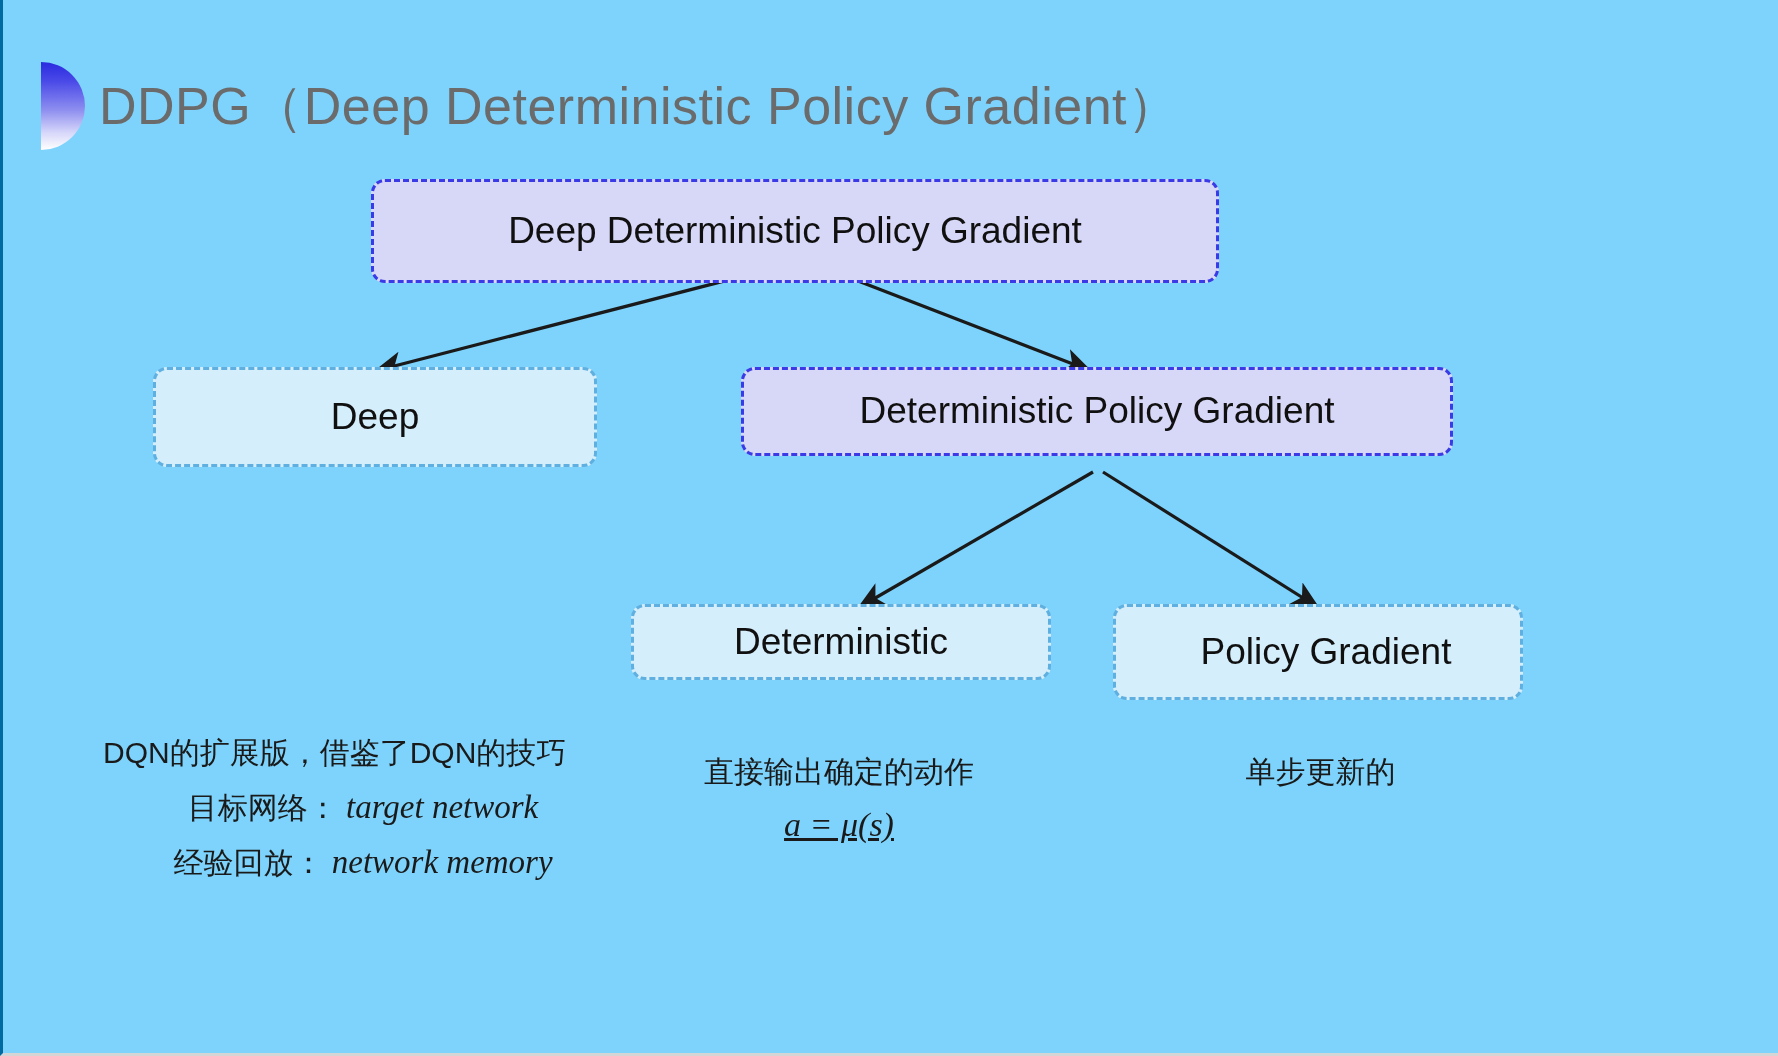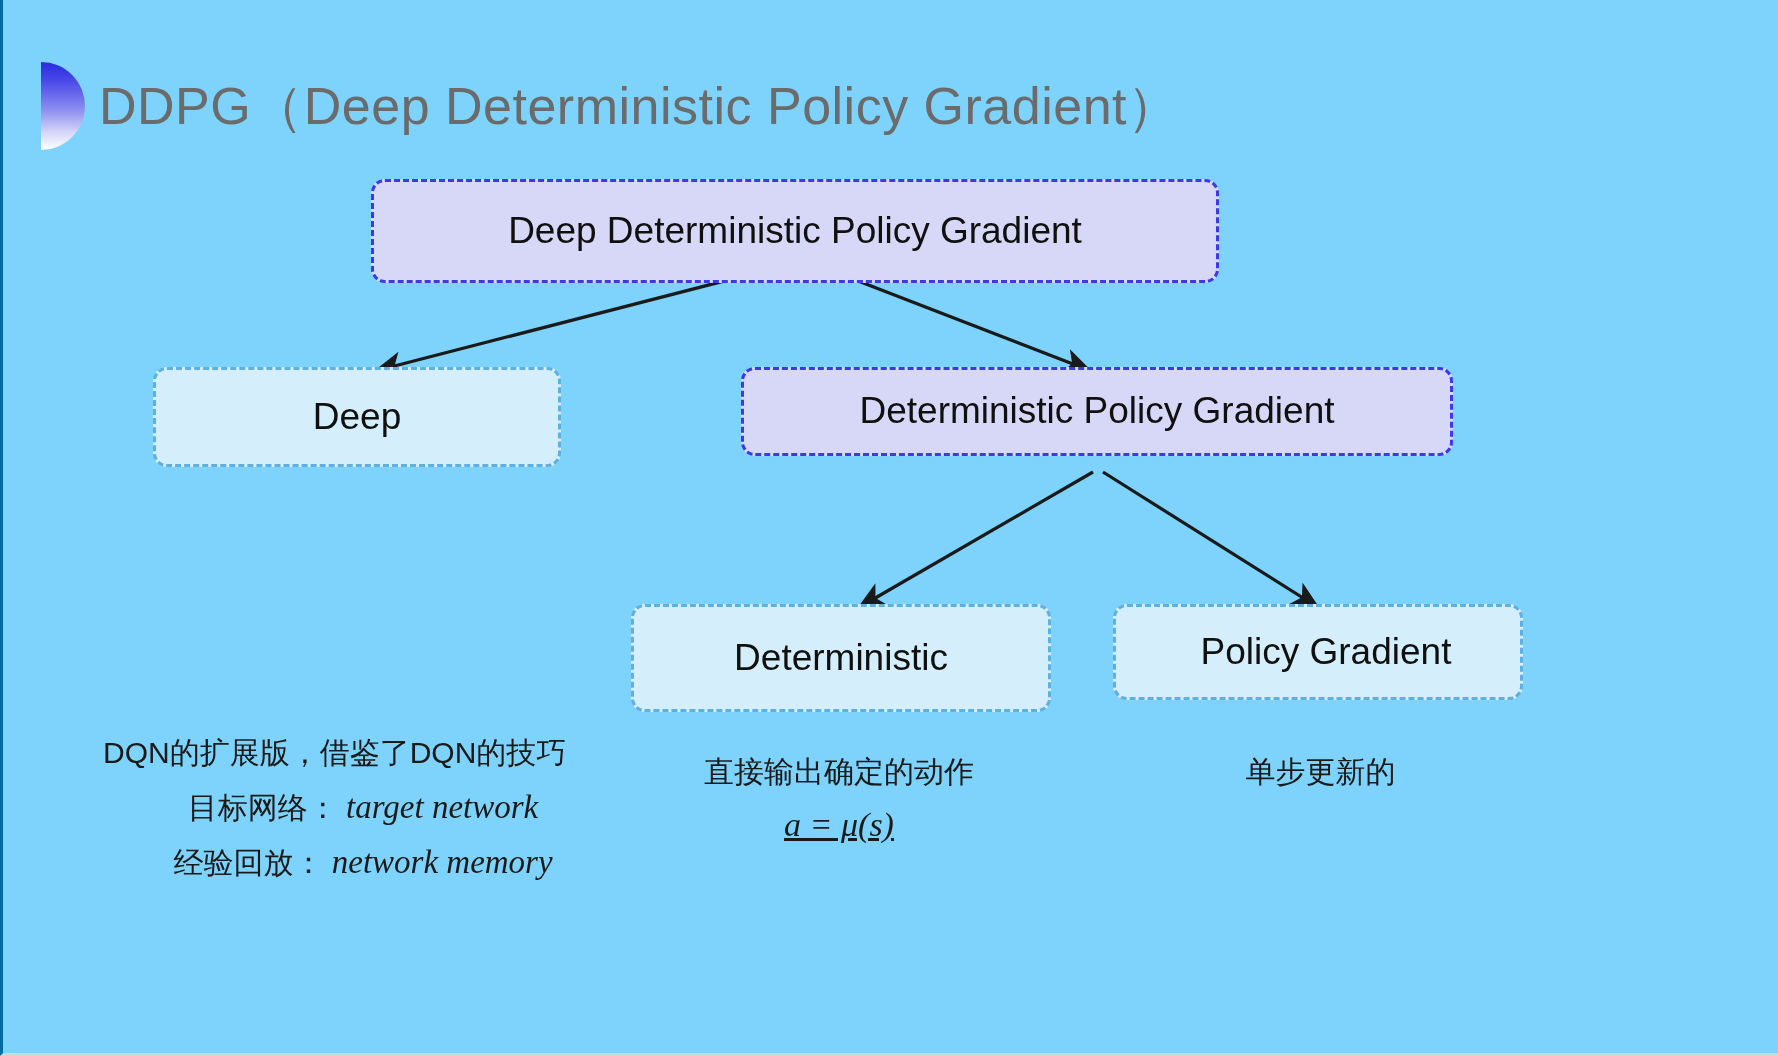--- a/index.html
+++ b/index.html
@@ -72,23 +72,23 @@
   .node.purple {
     background: #d7d7f7;
     border-color: #3a3ae6;
   }
   .node.cyan {
     background: #d5eefb;
     border-color: #5fb0e0;
   }
 
   #node-root   { left: 368px;  top: 155px; width: 848px;  height: 104px; margin-top: 24px; }
-  #node-deep   { left: 150px;  top: 367px; width: 408px;  height: 100px; text-align: center; }
+  #node-deep   { left: 150px;  top: 367px; width: 444px;  height: 100px; text-align: center; }
   #node-dpg    { left: 738px;  top: 367px; width: 712px;  height: 89px; }
-  #node-det    { left: 628px;  top: 604px; width: 420px;  height: 108px;  }
+  #node-det    { left: 628px;  top: 604px; width: 420px;  height: 76px;  }
   #node-pg     { left: 1110px; top: 604px; width: 410px;  height: 96px; padding-left: 16px;  }
 
   
   #arrow-layer {
     position: absolute;
     left: 0; top: 0;
     width: 1778px;
     height: 1056px;
     pointer-events: none;
   }

